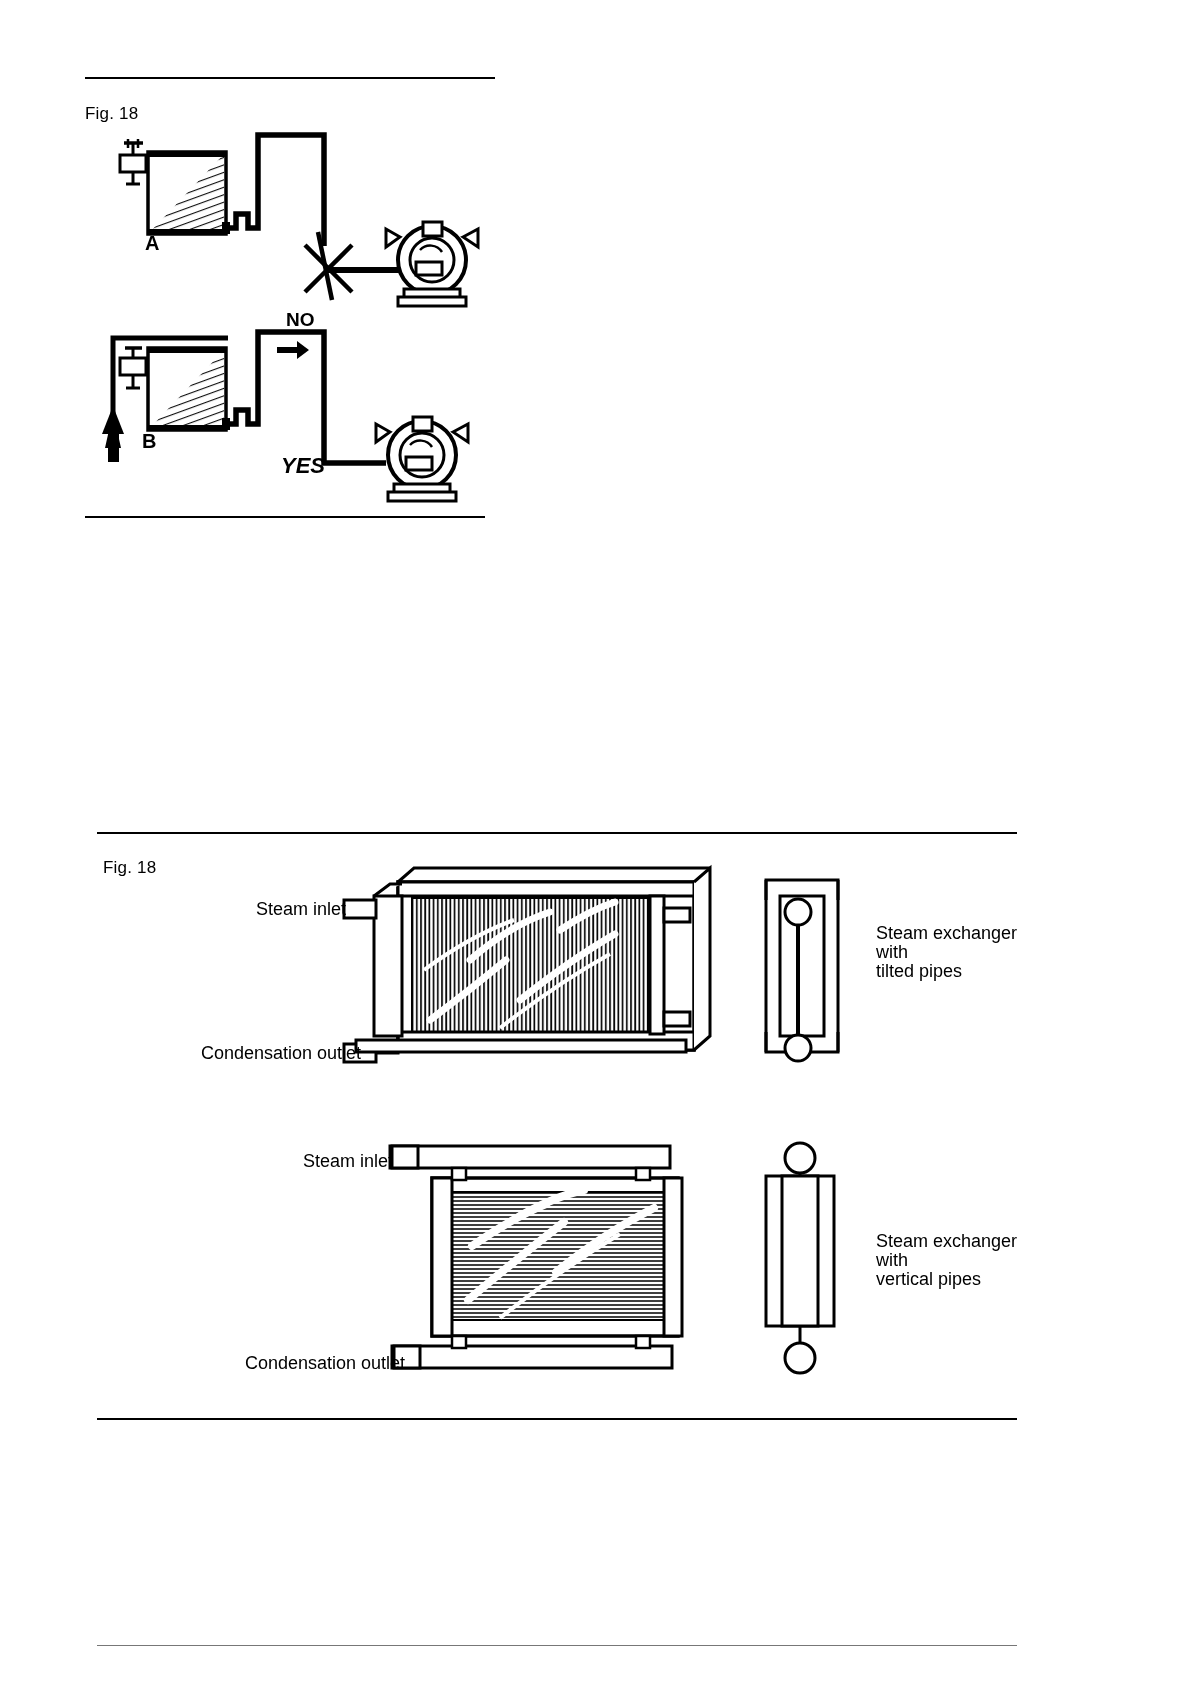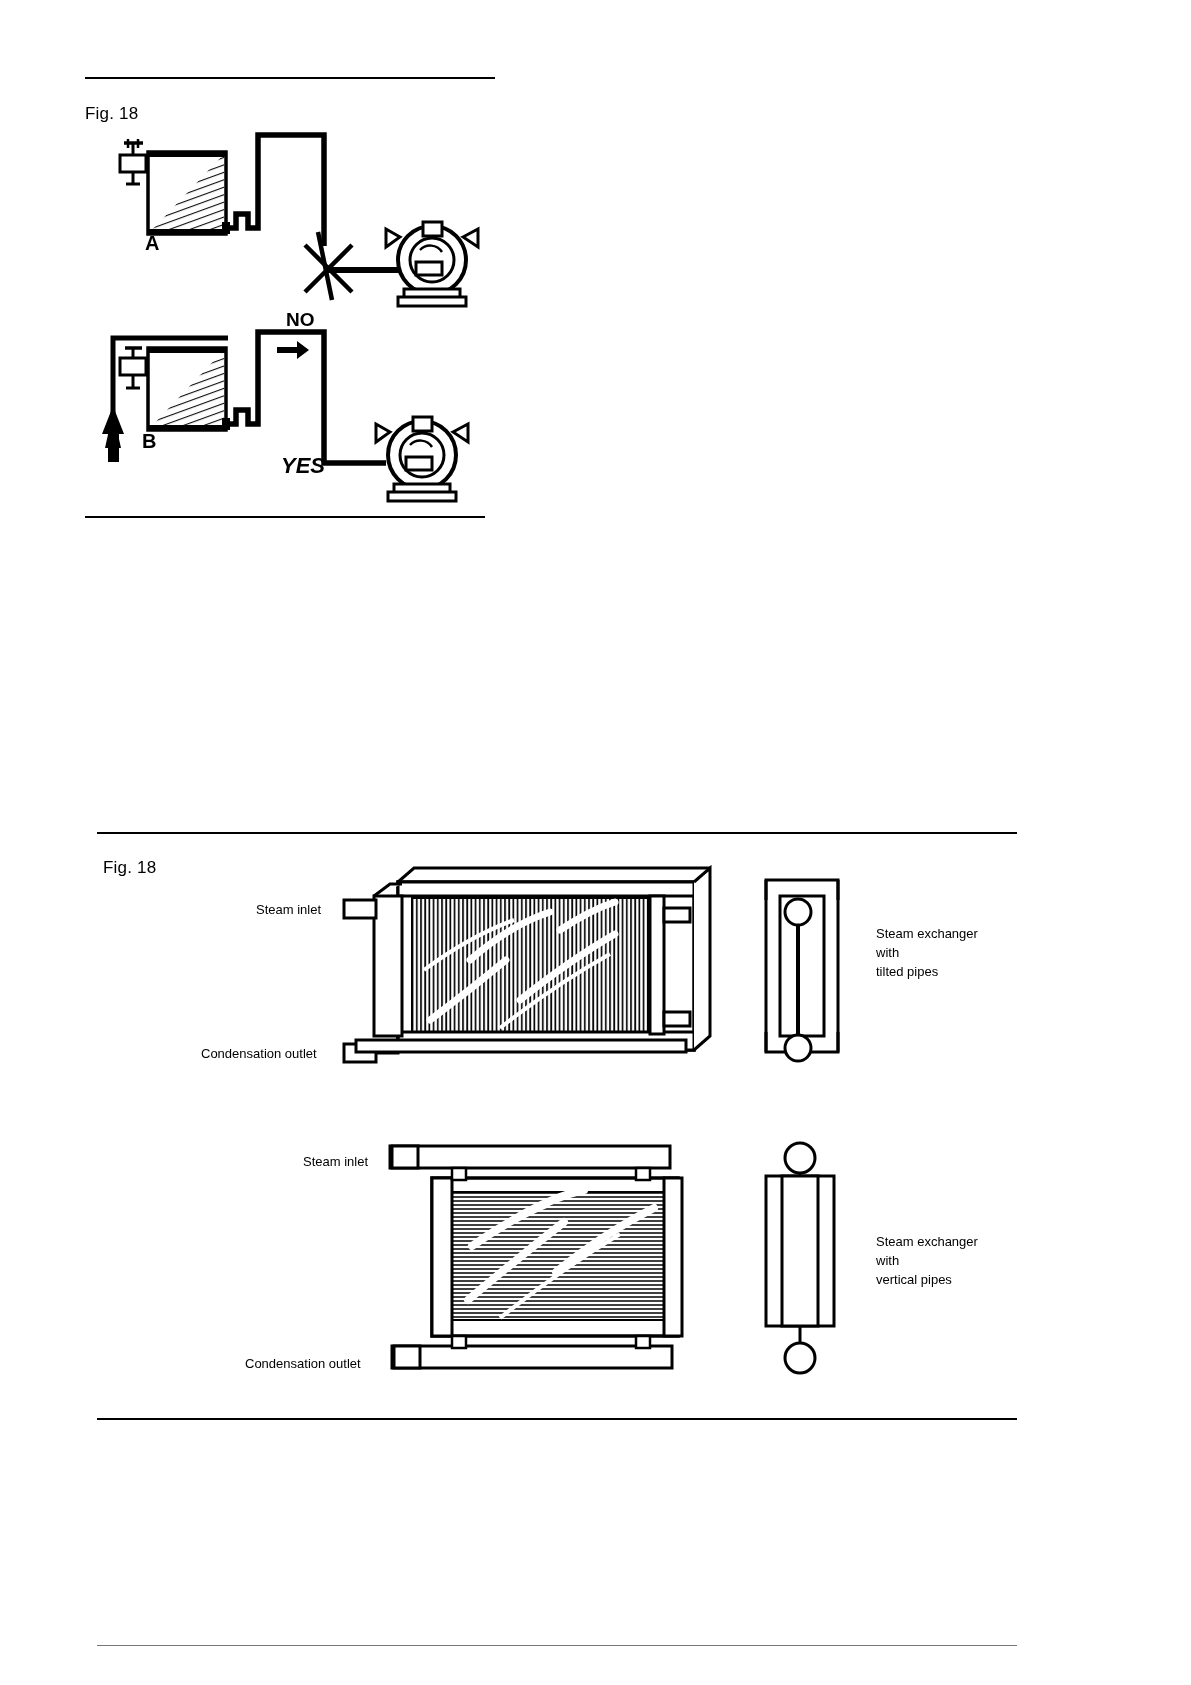--- a/index.html
+++ b/index.html
@@ -48,21 +48,21 @@
     font-size: 19px;
   }
   #label-a  { left: 145px; top: 232px; font-size: 20px; }
   #label-b  { left: 142px; top: 430px; font-size: 20px; }
   #label-no { left: 286px; top: 269px; font-size: 19px; margin-top: 40px; }
   #label-yes{ left: 281px; top: 453px; font-size: 22px; font-style: italic; }
 
   
   .exch-label {
     position: absolute;
-    font-size: 13px;
+    font-size: 18px;
     line-height: 19px;
     white-space: pre-line;
   }
   #lbl-steam-inlet-1      { left: 256px;  top: 900px; }
   #lbl-cond-outlet-1      { left: 201px;  top: 1044px; }
   #lbl-steam-inlet-2      { left: 303px;  top: 1152px; }
   #lbl-cond-outlet-2      { left: 245px;  top: 1354px; }
   #lbl-exch-desc-1        { left: 876px;  top: 924px; }
   #lbl-exch-desc-2        { left: 876px;  top: 1232px; }
 

